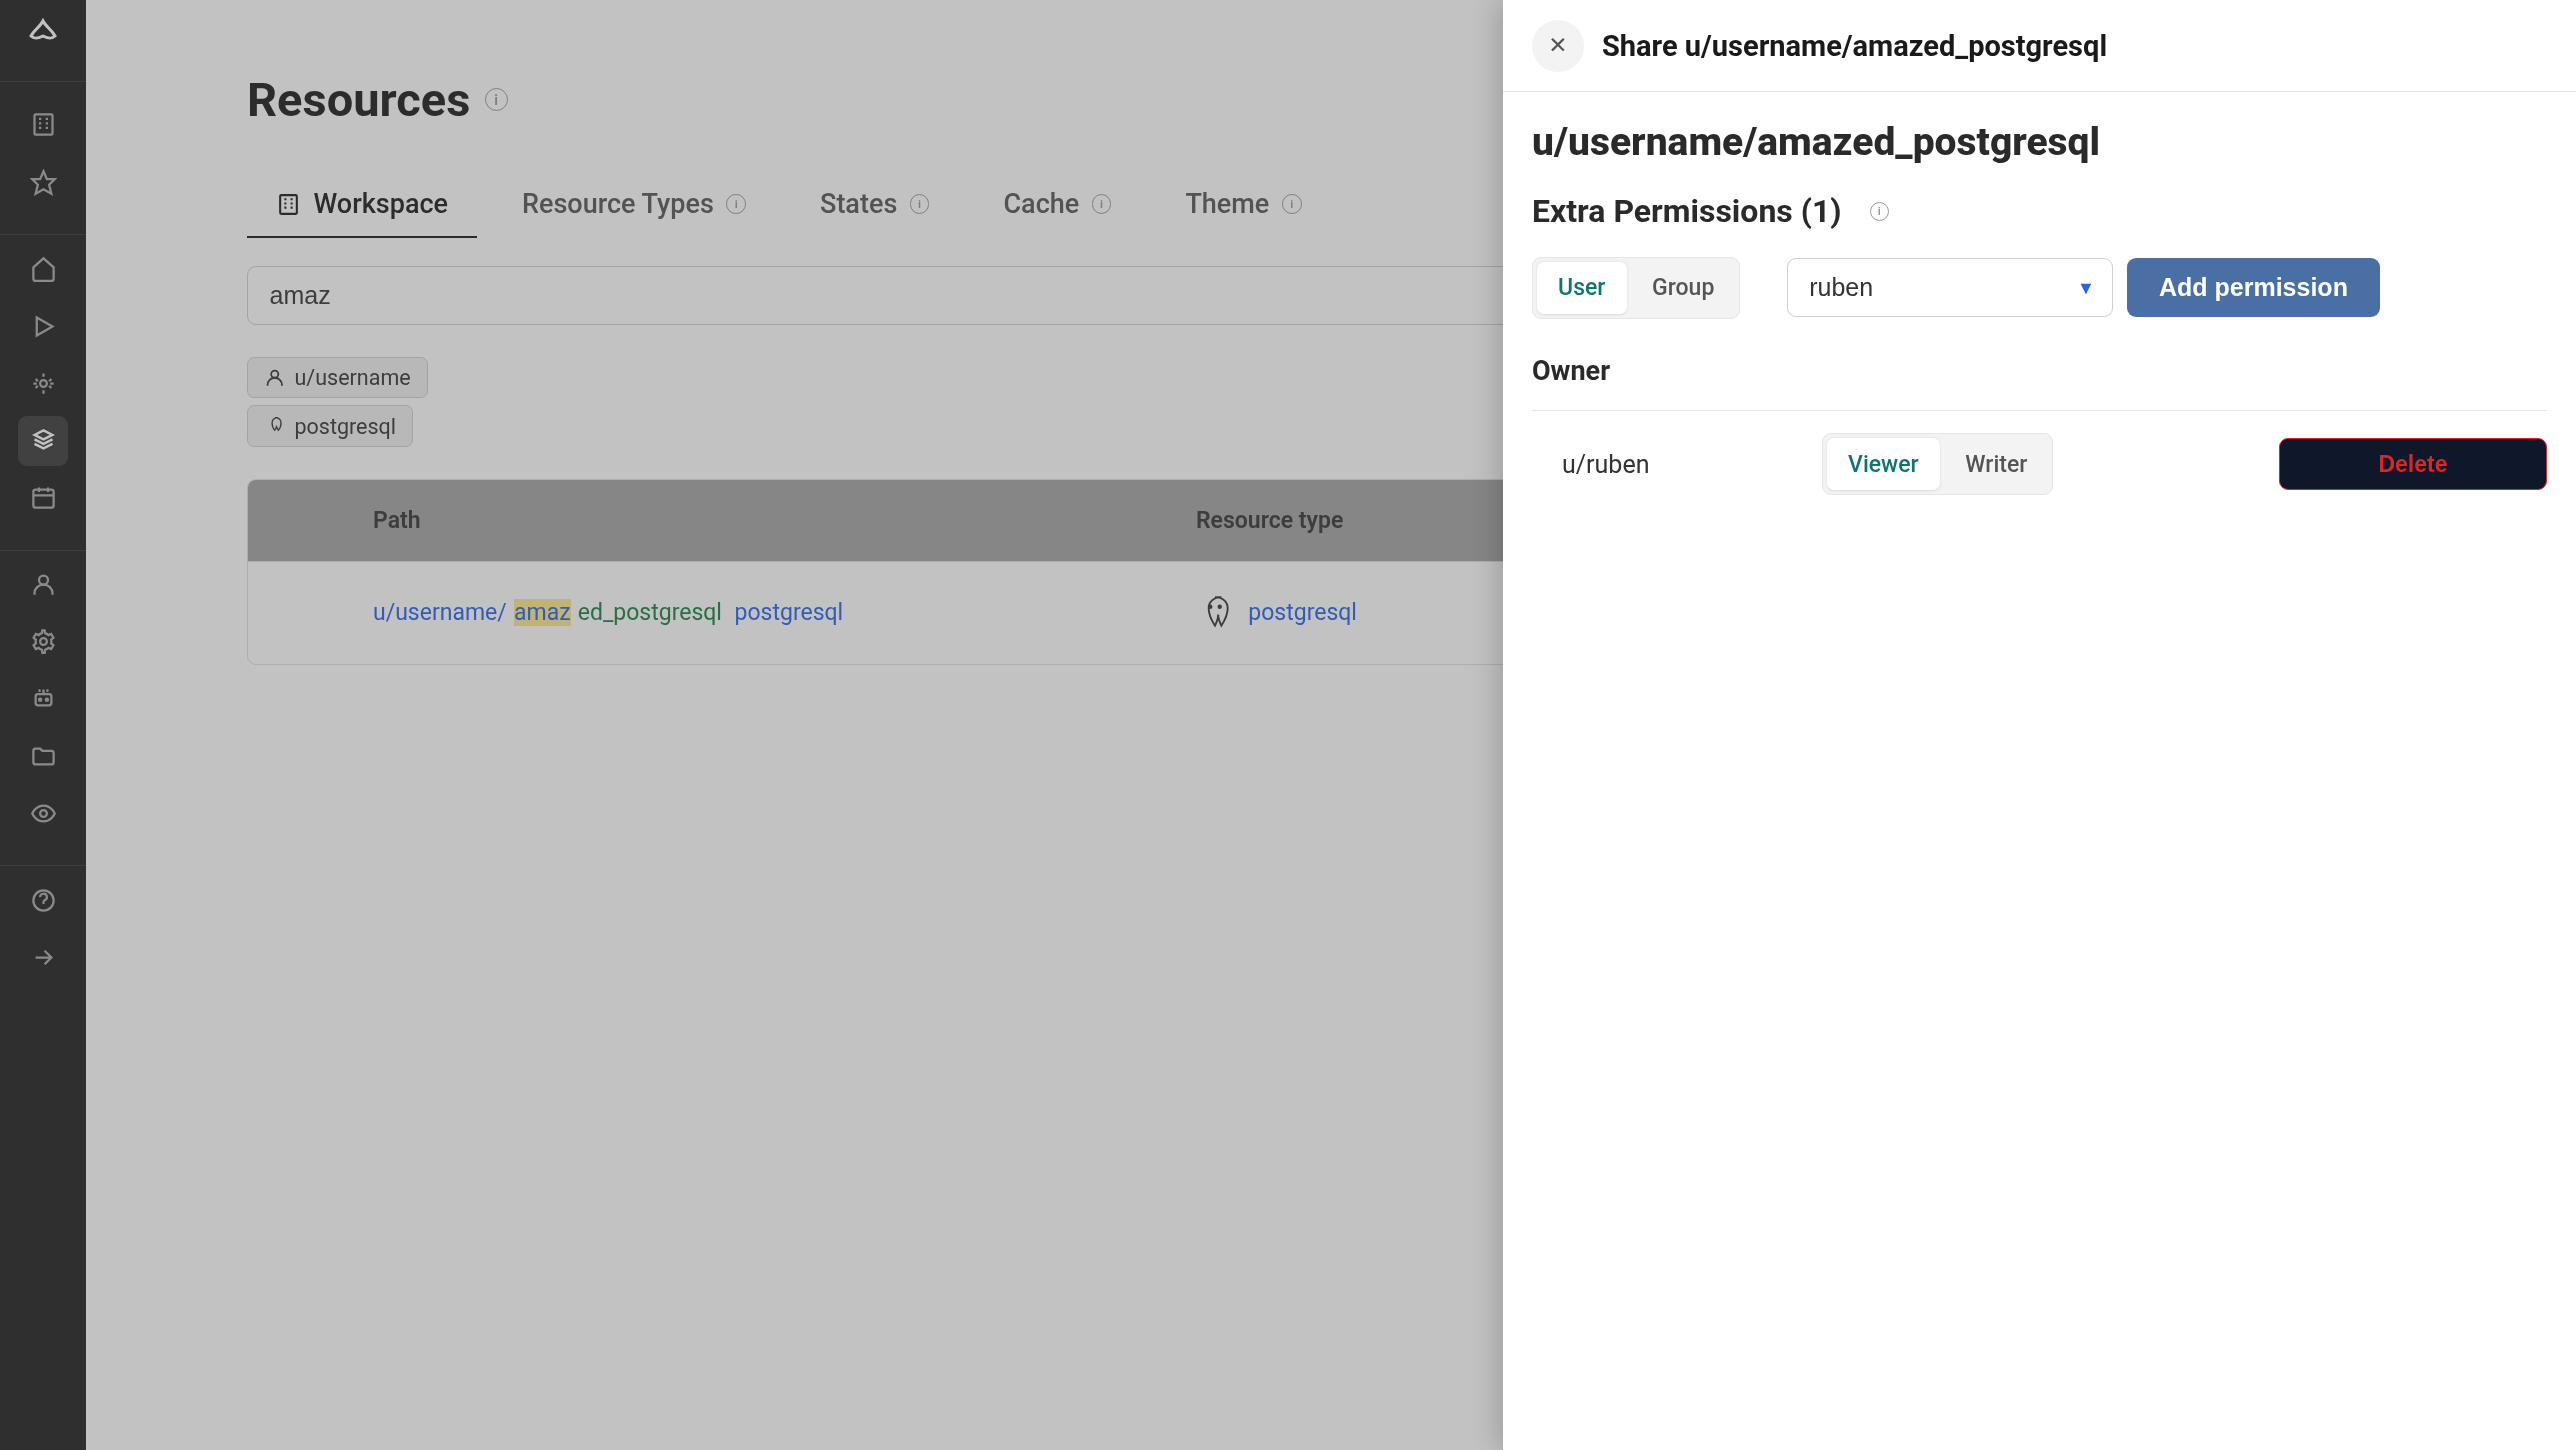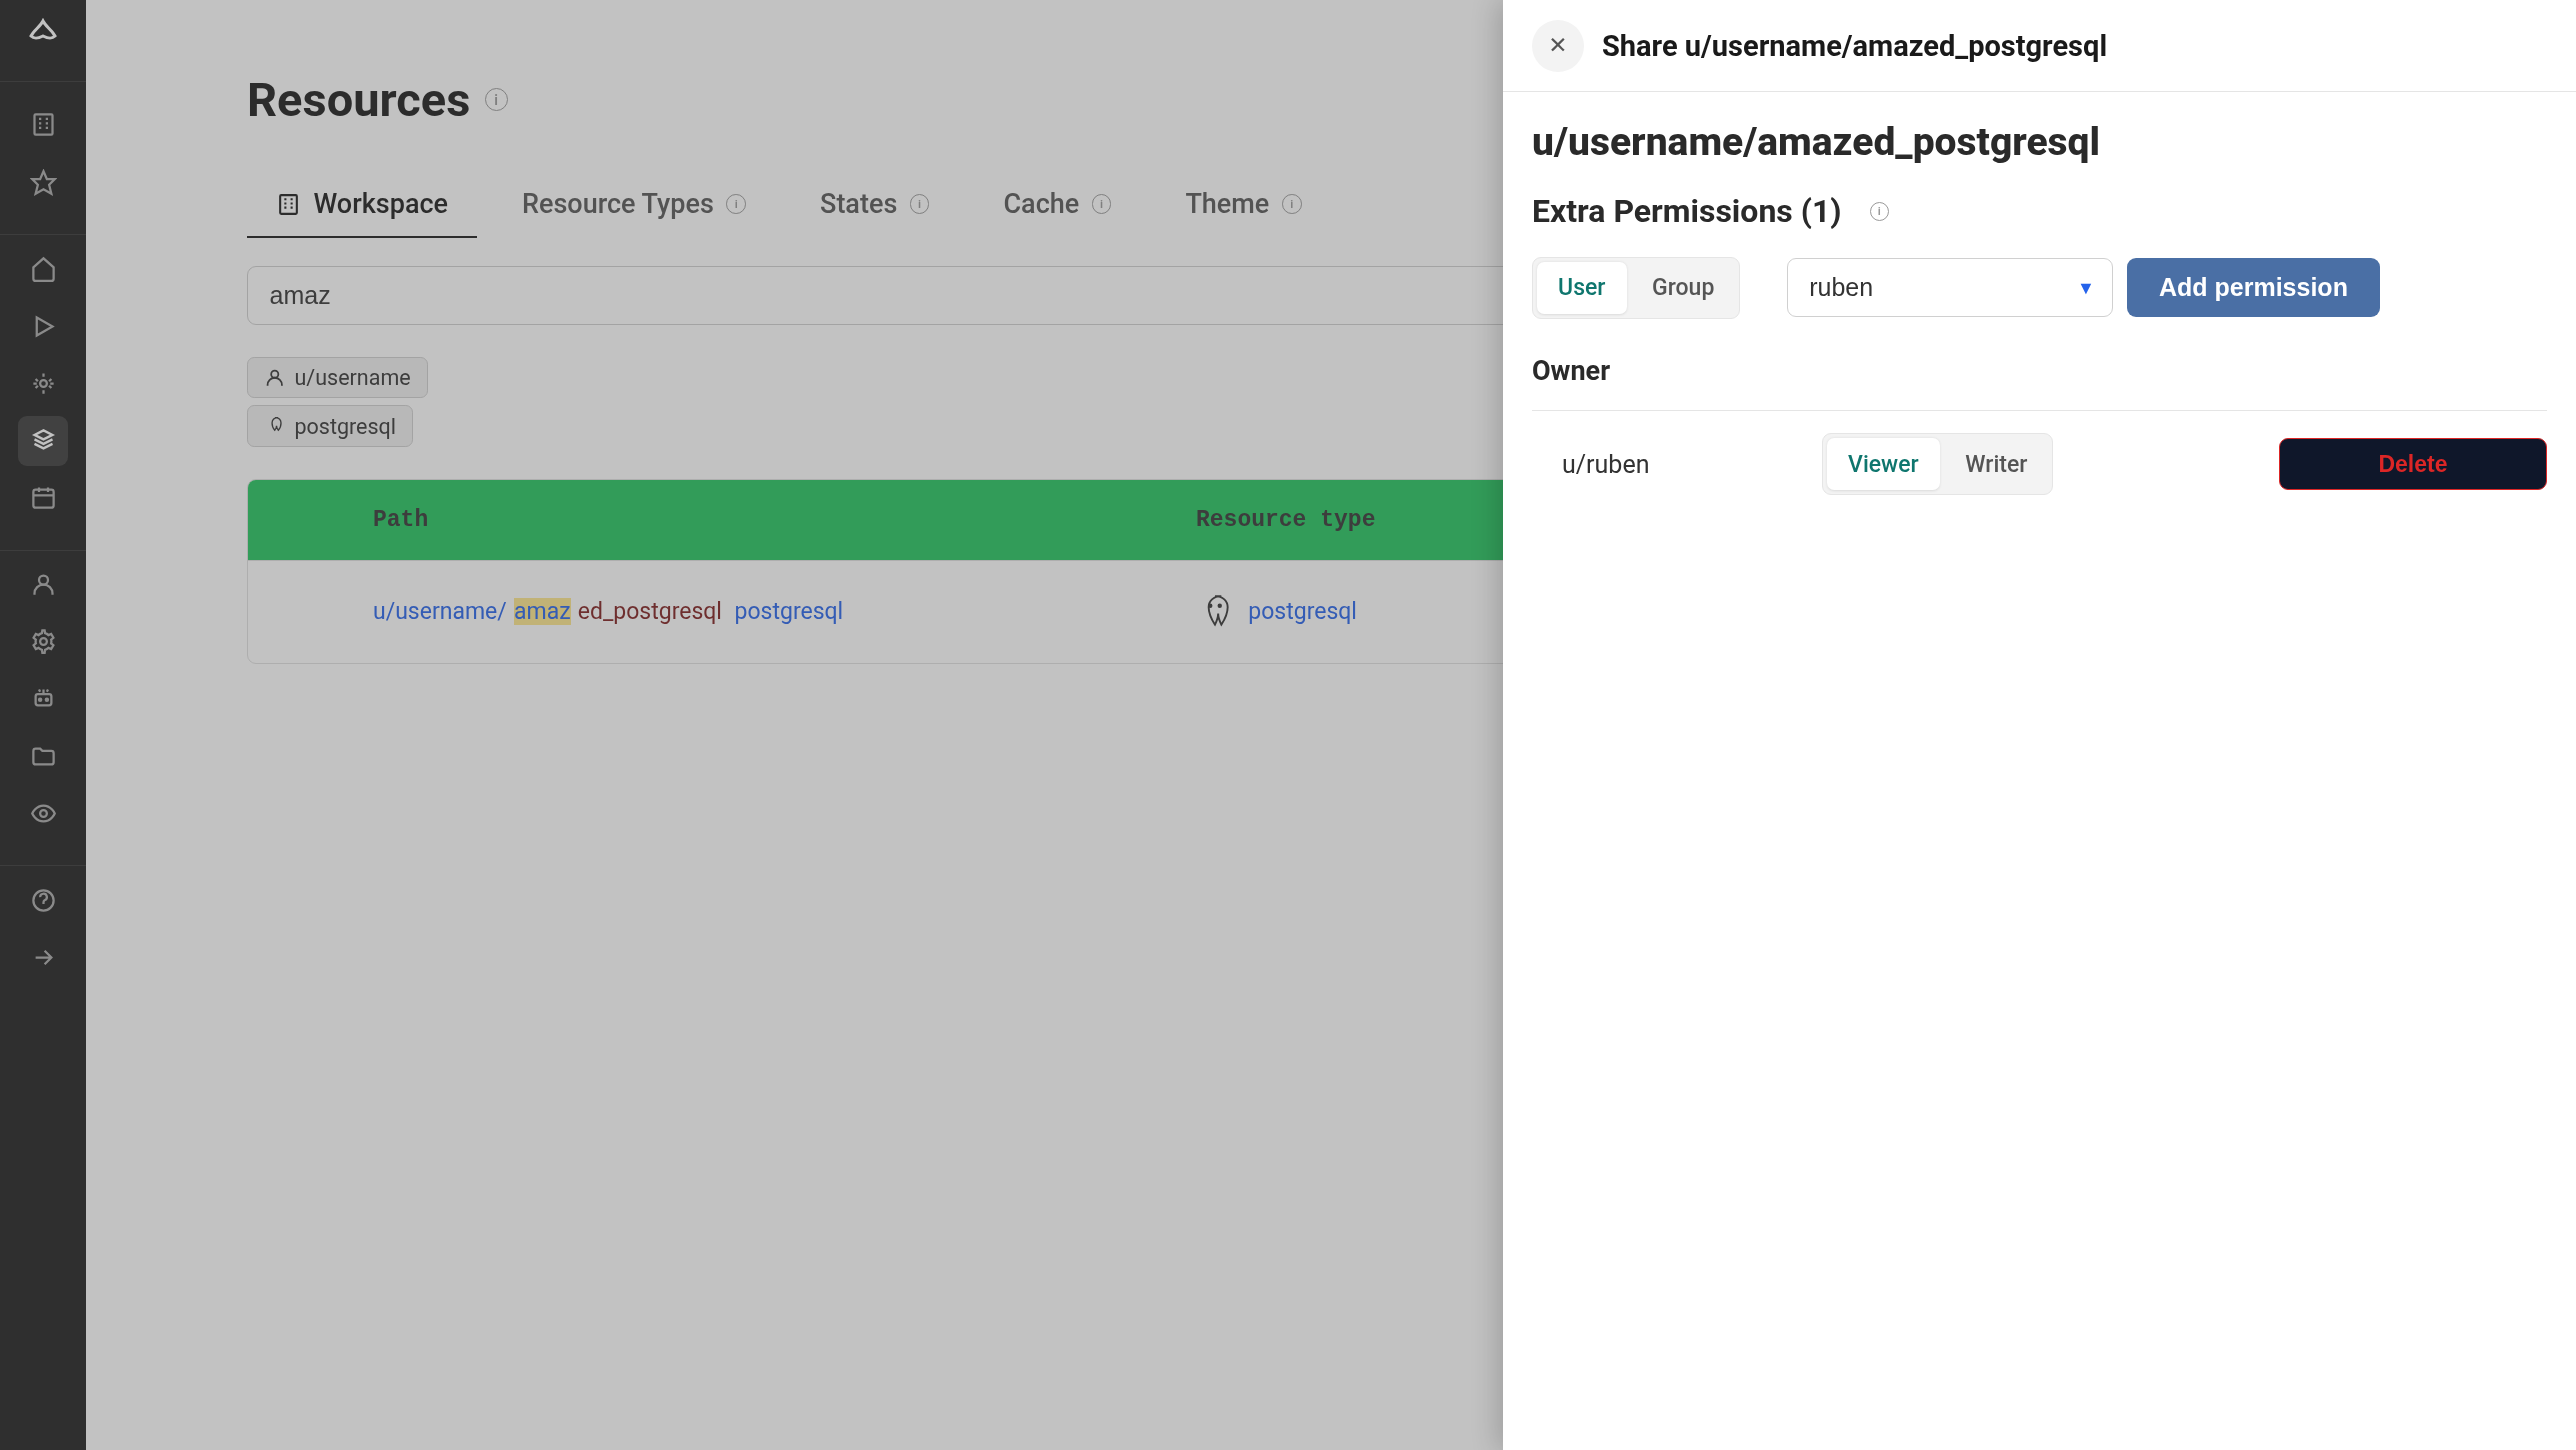--- a/index.html
+++ b/index.html
@@ -175,23 +175,22 @@
       gap: 10.7px;
       text-align: center;
     }
     .table-container {
       border: 0.9px solid #e0e0e0;
       border-radius: 9px;
       overflow: hidden;
     }
     .table-header {
       display: flex;
-      background: #22c55e;
+      background: #a3a3a3;
       padding: 27px 36px;
-      font-family: Liberation Mono, monospace;
     }
     .th-path {
       flex: 0 0 912px;
       font-size: 23px;
       font-weight: 600;
       color: #333;
       padding-left: 89px;
     }
     .th-type {
       flex: 1;
@@ -214,21 +213,21 @@
       font-size: 23px;
     }
     .path-prefix {
       color: #2563eb;
     }
     .path-highlight {
       background: #fde68a;
       color: #2563eb;
     }
     .path-suffix {
-      color: #7f1d1d;
+      color: #15803d;
     }
     .path-type {
       color: #2563eb;
       margin-left: 5.4px;
     }
     .td-type {
       flex: 1;
       display: flex;
       align-items: center;
       gap: 14.3px;

